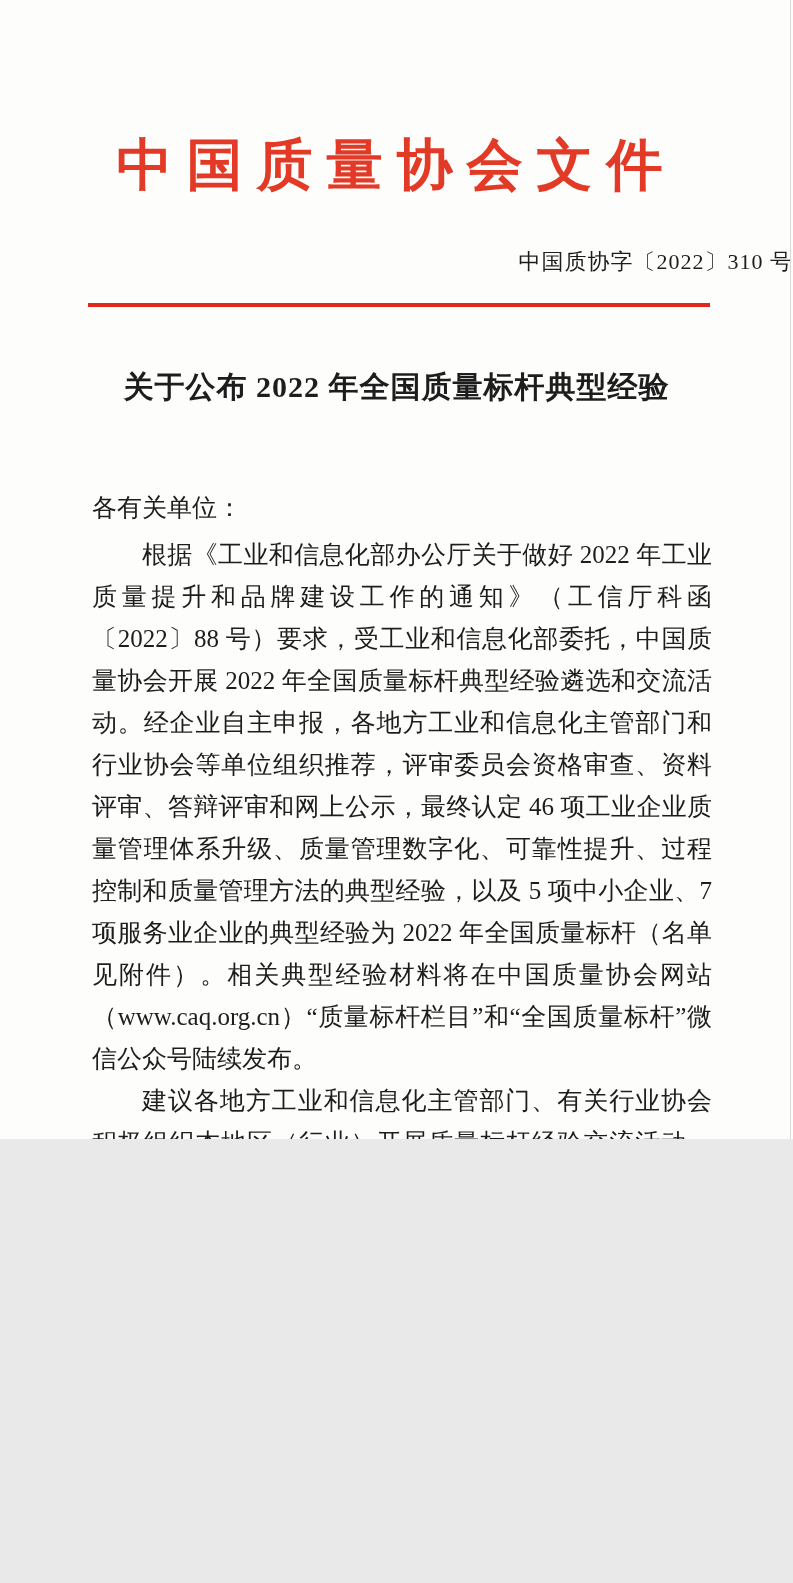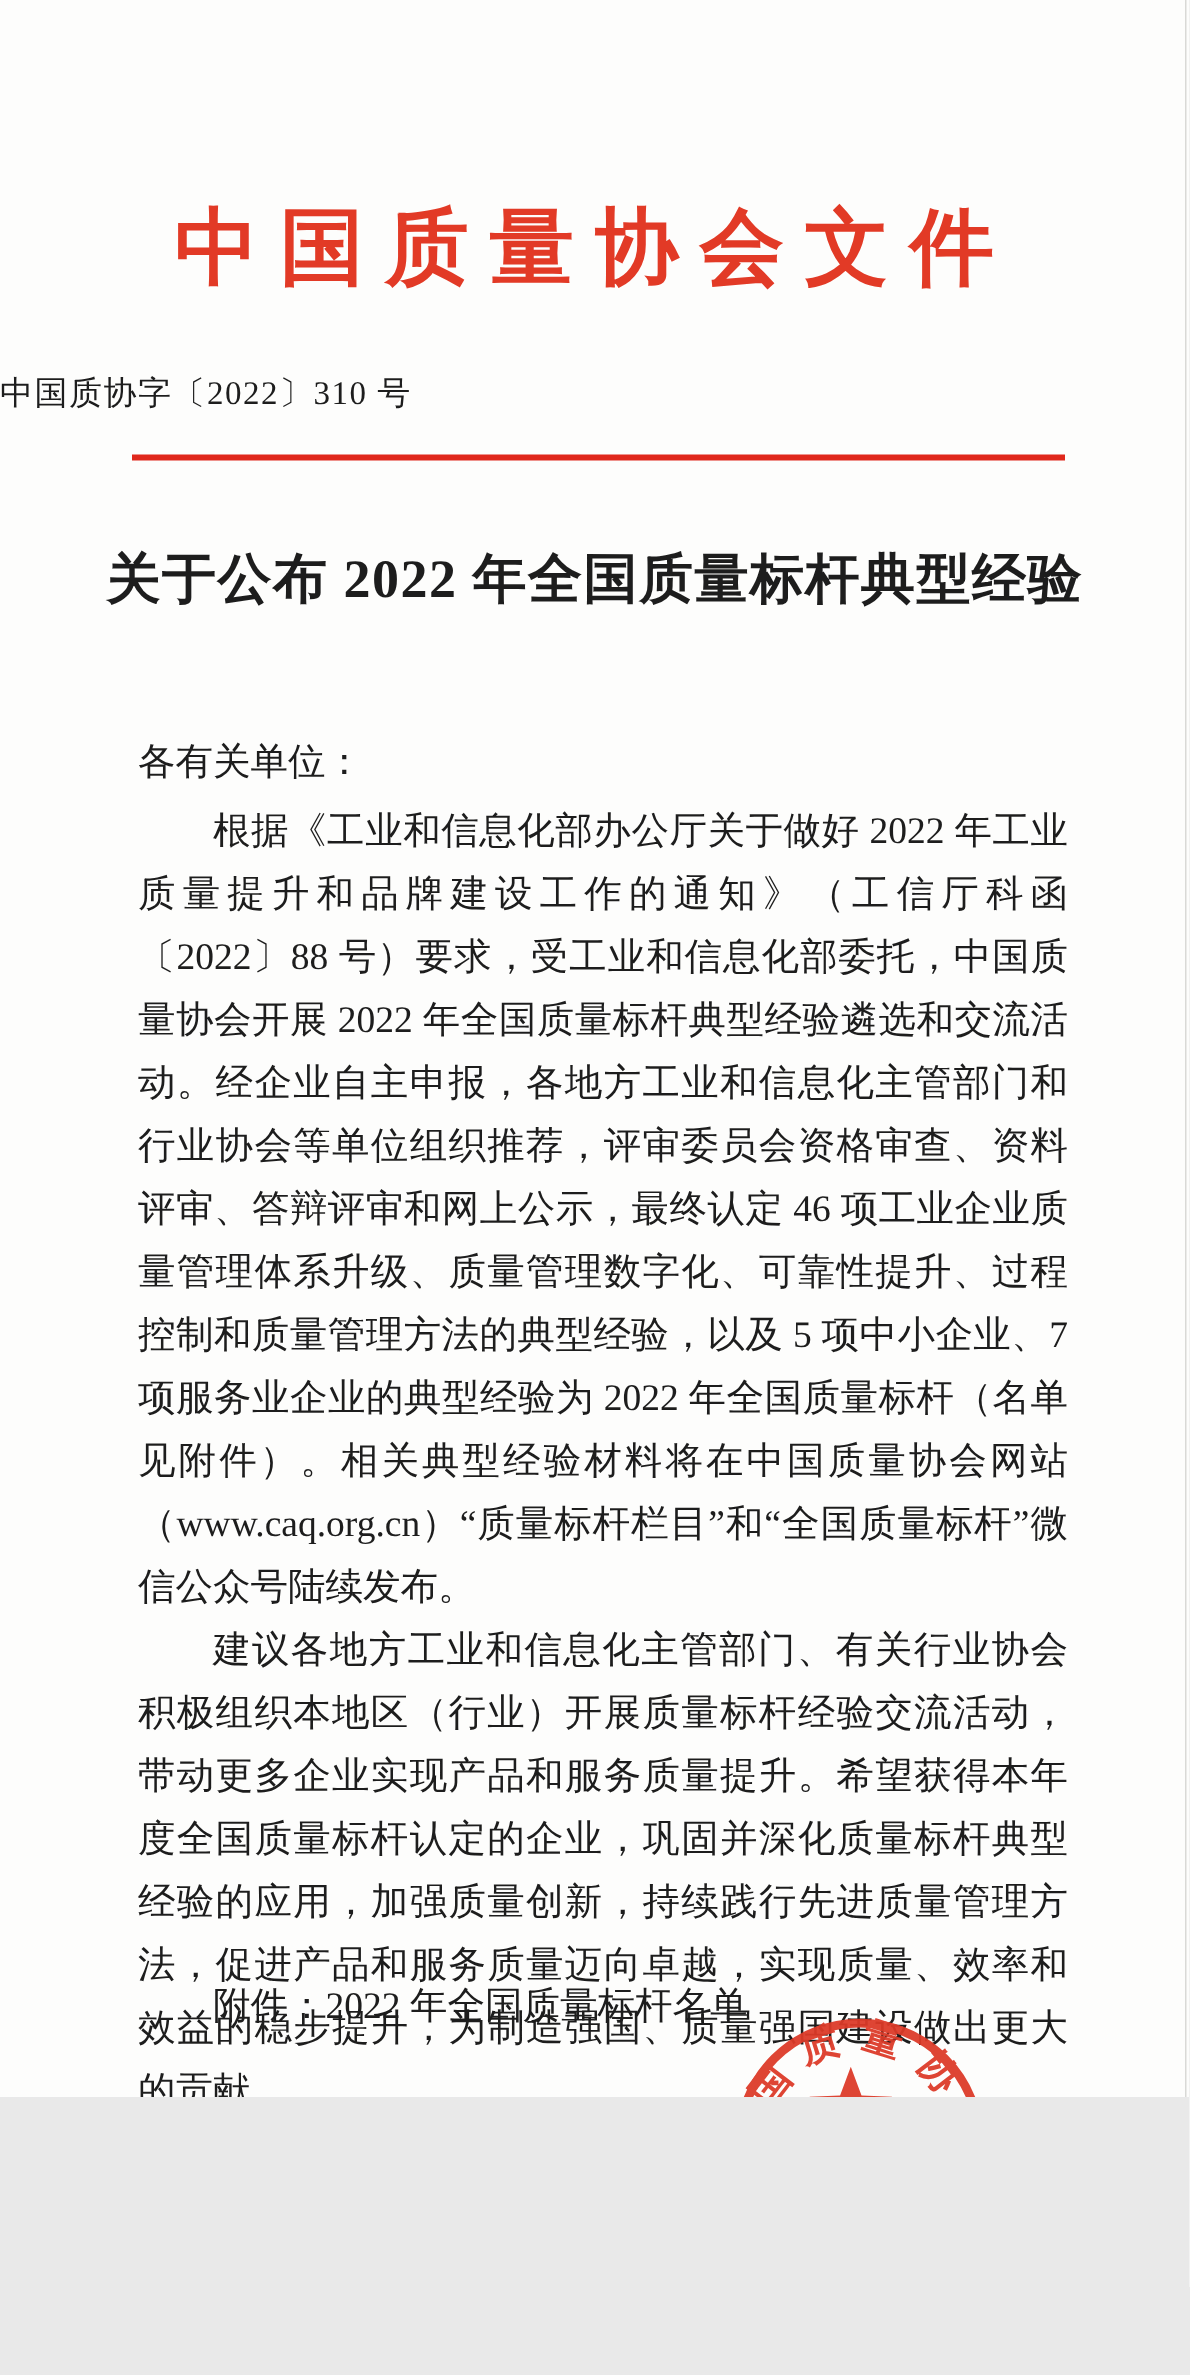--- a/index.html
+++ b/index.html
@@ -1,53 +1,53 @@
 <!DOCTYPE html>
 <html lang="zh"><head>
 <meta charset="utf-8">
 <style>
   html,body { margin:0; padding:0; background:#e9e9e9; }
   .page {
     position: relative;
     width: 793px;
-    height: 1398px;
+    height: 1139px;
     margin: 0 auto;
     background: #fdfdfc;
     font-family: "Liberation Serif", "DejaVu Serif", serif;
     color: #1d1d1d;
     overflow: hidden;
   }
   .red-head {
     position: absolute;
     top: 128px; left: 0; width: 100%;
     text-align: center;
     color: #e23a26;
     font-size: 56px;
     font-weight: 700;
     letter-spacing: 14px;
     white-space: nowrap;
   }
   .doc-number {
     position: absolute;
     top: 247px; left: 0; width: 100%;
-    text-align: left;
+    text-align: right;
     font-size: 22px;
     letter-spacing: 1px;
   }
   .red-rule {
     position: absolute;
     top: 303px; left: 88px;
     width: 622px; height: 4px;
     background: #e0281c;
   }
   .notice-title {
     position: absolute;
     top: 364px; left: 0; width: 100%;
     text-align: center;
-    font-size: 36px;
+    font-size: 30px;
     font-weight: 700;
     line-height: 45px;
     letter-spacing: 1px;
   }
   .salutation {
     position: absolute;
     top: 491px; left: 92px;
     font-size: 25px;
   }
   .body-text {

